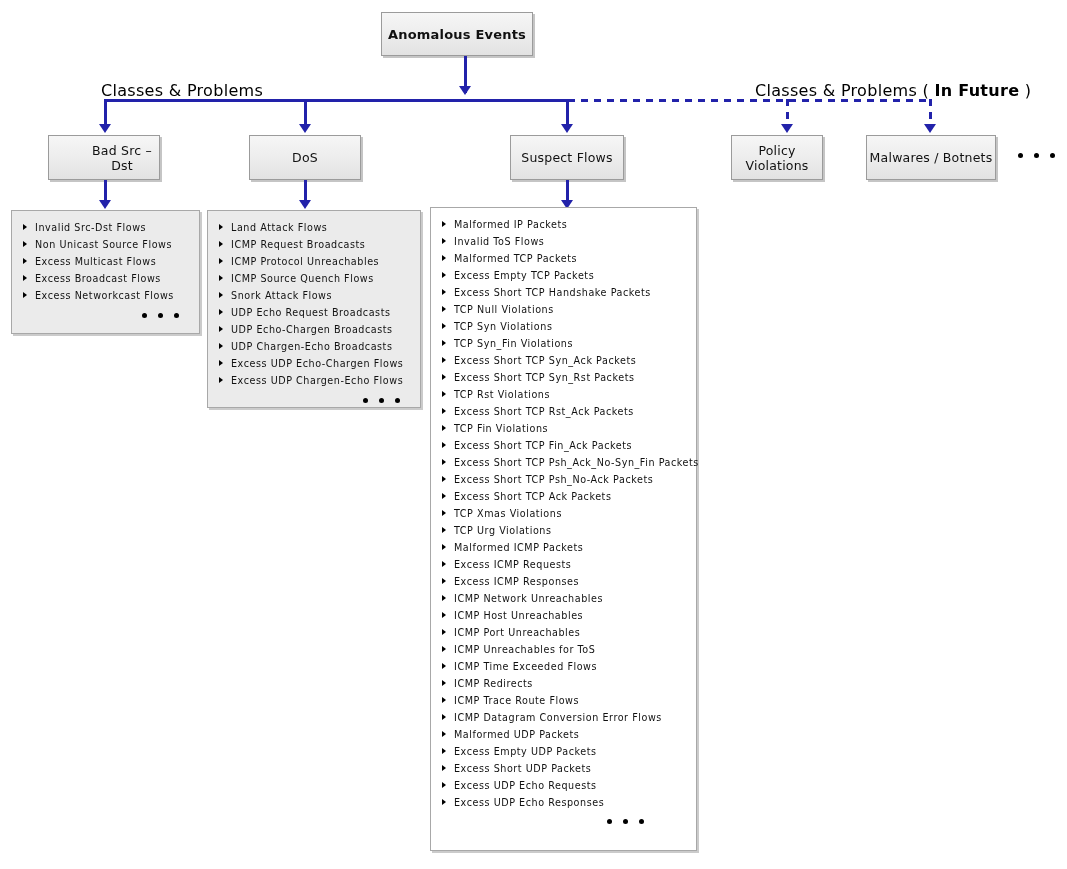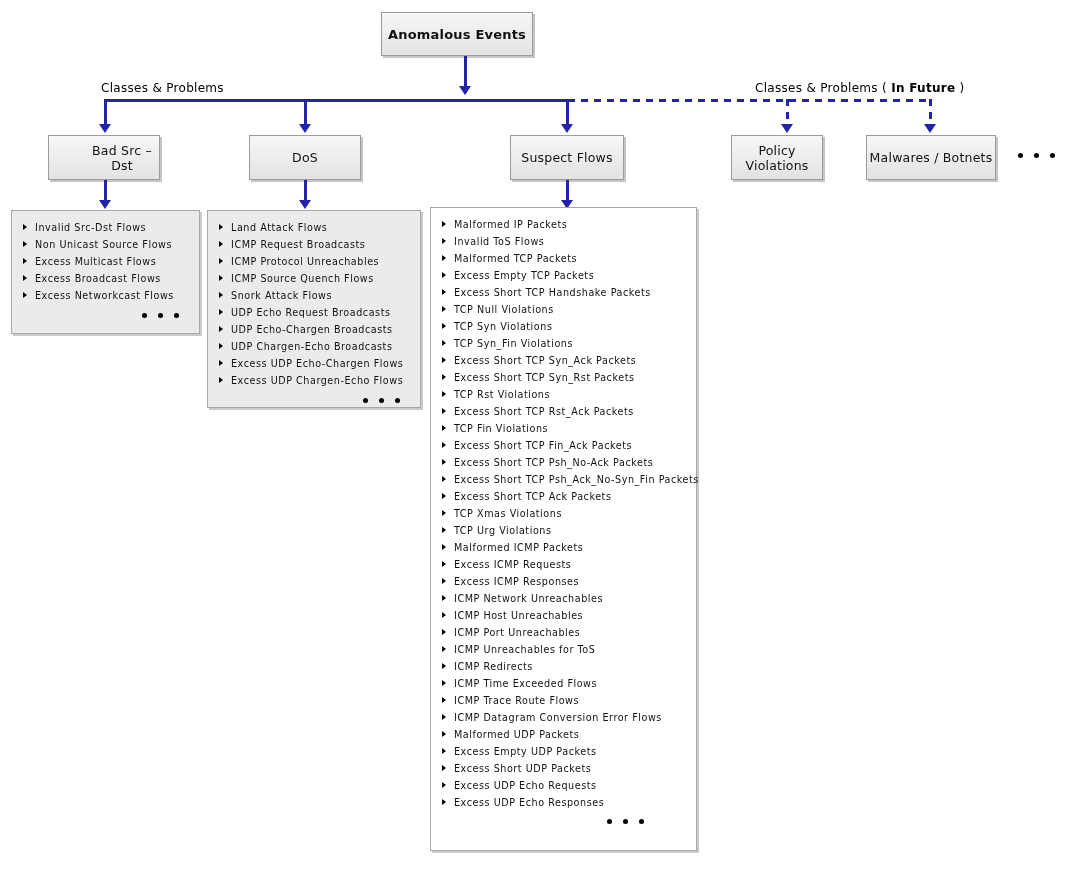--- a/index.html
+++ b/index.html
@@ -71,21 +71,21 @@
   }
   .arrow{
     position:absolute;width:0;height:0;
     border-left:6px solid transparent;
     border-right:6px solid transparent;
     border-top:9px solid #2222aa;
   }
 
   
   .elabel{
-    position:absolute;font-size:12px;letter-spacing:.3px;color:#000;
+    position:absolute;font-size:16px;letter-spacing:.3px;color:#000;
     white-space:nowrap;
   }
   .elabel b{font-weight:bold;}
 </style>
 </head>
 <body>
 
 <div id="canvas">
 
   <div class="node root" style="left:381px;top:12px;width:152px;height:44px;">
@@ -199,34 +199,34 @@
       <li><span class="tri"></span><span>Excess Short TCP Handshake Packets</span></li>
       <li><span class="tri"></span><span>TCP Null Violations</span></li>
       <li><span class="tri"></span><span>TCP Syn Violations</span></li>
       <li><span class="tri"></span><span>TCP Syn_Fin Violations</span></li>
       <li><span class="tri"></span><span>Excess Short TCP Syn_Ack Packets</span></li>
       <li><span class="tri"></span><span>Excess Short TCP Syn_Rst Packets</span></li>
       <li><span class="tri"></span><span>TCP Rst Violations</span></li>
       <li><span class="tri"></span><span>Excess Short TCP Rst_Ack Packets</span></li>
       <li><span class="tri"></span><span>TCP Fin Violations</span></li>
       <li><span class="tri"></span><span>Excess Short TCP Fin_Ack Packets</span></li>
+      <li><span class="tri"></span><span>Excess Short TCP Psh_Ack_No-Syn_Fin Packets</span></li>
       <li><span class="tri"></span><span>Excess Short TCP Psh_No-Ack Packets</span></li>
-      <li><span class="tri"></span><span>Excess Short TCP Psh_Ack_No-Syn_Fin Packets</span></li>
       <li><span class="tri"></span><span>Excess Short TCP Ack Packets</span></li>
       <li><span class="tri"></span><span>TCP Xmas Violations</span></li>
       <li><span class="tri"></span><span>TCP Urg Violations</span></li>
       <li><span class="tri"></span><span>Malformed ICMP Packets</span></li>
       <li><span class="tri"></span><span>Excess ICMP Requests</span></li>
       <li><span class="tri"></span><span>Excess ICMP Responses</span></li>
       <li><span class="tri"></span><span>ICMP Network Unreachables</span></li>
       <li><span class="tri"></span><span>ICMP Host Unreachables</span></li>
       <li><span class="tri"></span><span>ICMP Port Unreachables</span></li>
       <li><span class="tri"></span><span>ICMP Unreachables for ToS</span></li>
+      <li><span class="tri"></span><span>ICMP Time Exceeded Flows</span></li>
       <li><span class="tri"></span><span>ICMP Redirects</span></li>
-      <li><span class="tri"></span><span>ICMP Time Exceeded Flows</span></li>
       <li><span class="tri"></span><span>ICMP Trace Route Flows</span></li>
       <li><span class="tri"></span><span>ICMP Datagram Conversion Error Flows</span></li>
       <li><span class="tri"></span><span>Malformed UDP Packets</span></li>
       <li><span class="tri"></span><span>Excess Empty UDP Packets</span></li>
       <li><span class="tri"></span><span>Excess Short UDP Packets</span></li>
       <li><span class="tri"></span><span>Excess UDP Echo Requests</span></li>
       <li><span class="tri"></span><span>Excess UDP Echo Responses</span></li>
     </ul>
     <div class="dots" style="margin-top:8px;padding-right:38px;">
       <i></i>

